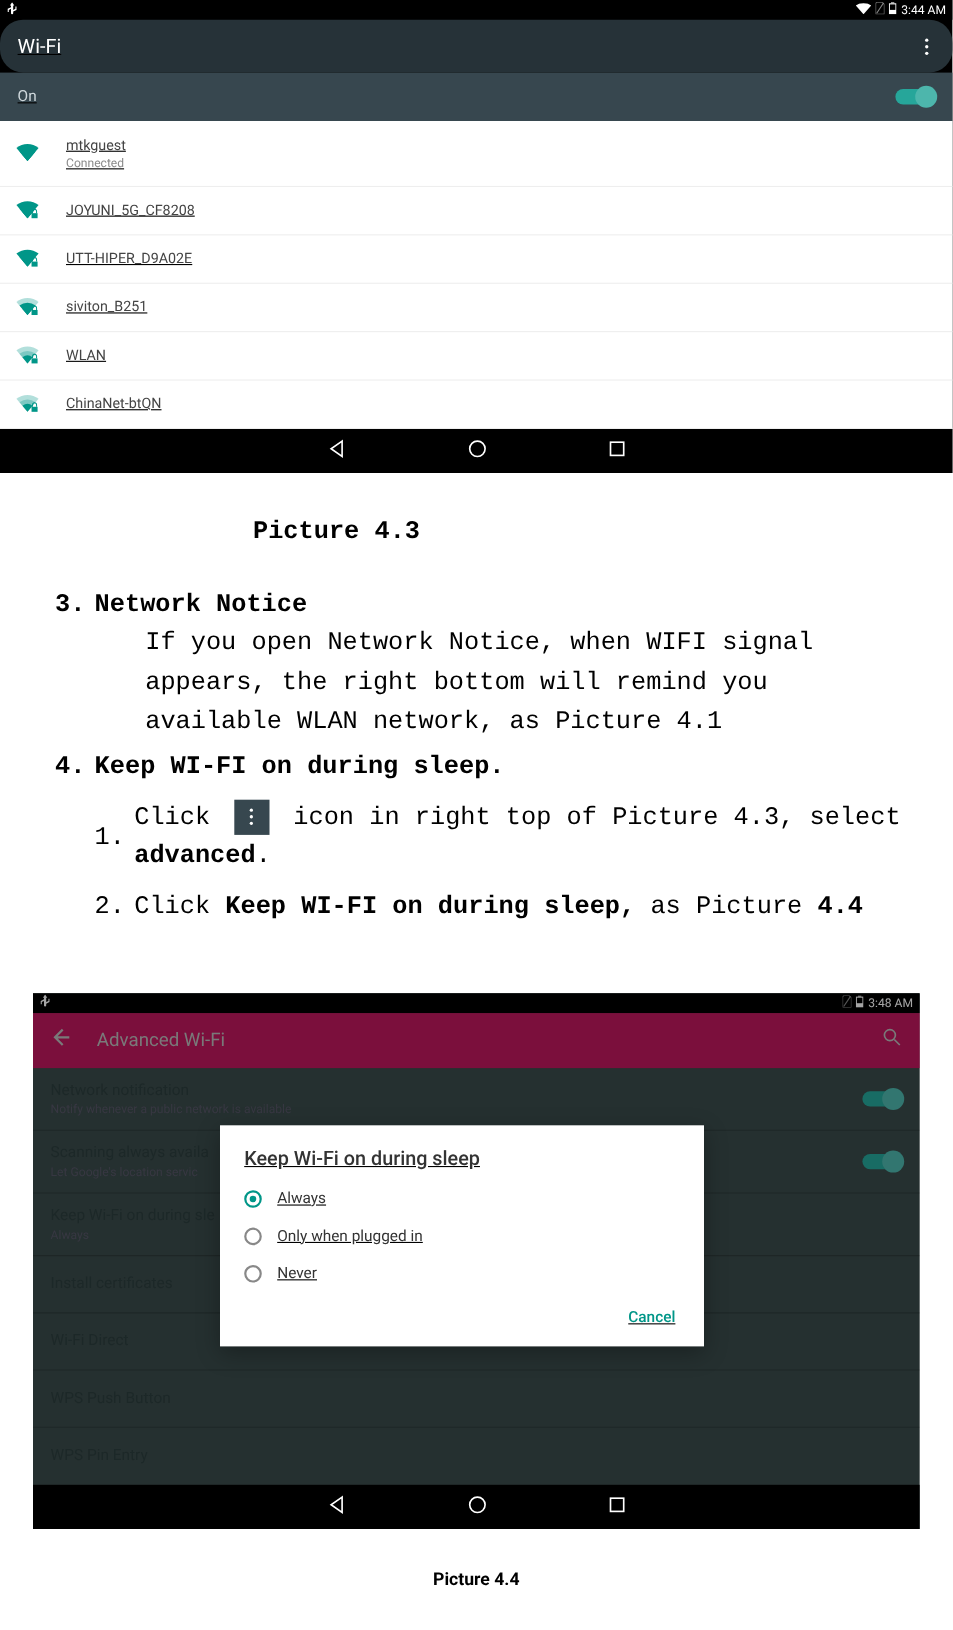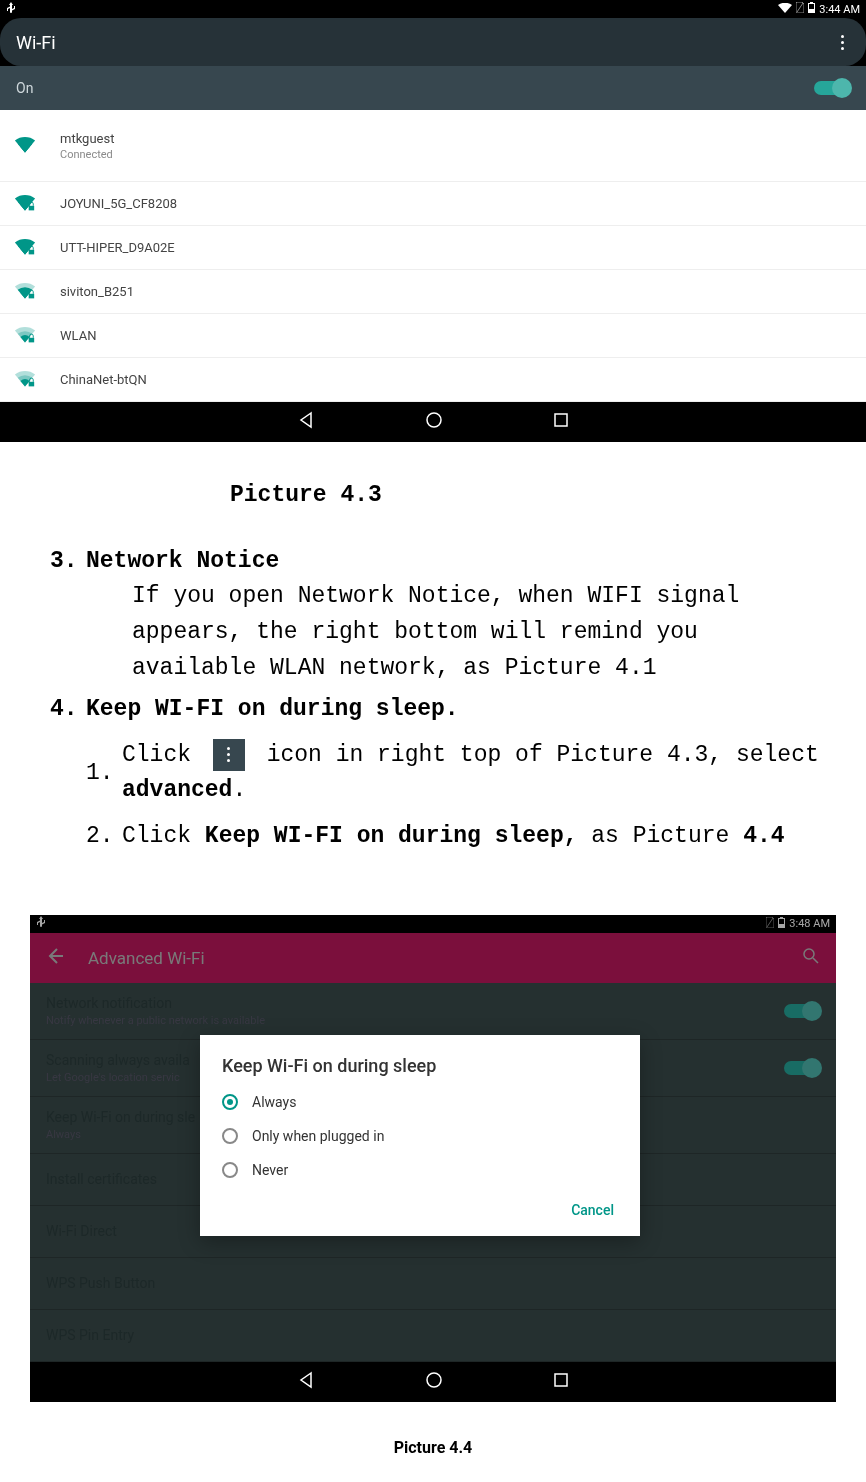--- a/index.html
+++ b/index.html
@@ -1,30 +1,30 @@
 <!DOCTYPE html>
 <html><head>
 <meta charset="utf-8">
 <style>
   * { box-sizing: border-box; margin: 0; padding: 0; }
   body { font-family: Roboto, Arial, sans-serif; width: 866px; background: #fff; color: #000; }
 
   
-  .shot1 { background: #000; }
+  .shot1 { background: #000; text-decoration: underline; }
   .status-bar { height: 18px; background: #000; color: #fff; display: flex; align-items: center; padding: 0 6px; font-size: 11px; justify-content: space-between; }
   .status-left, .status-right { display: flex; align-items: center; gap: 4px; }
   .app-bar { background: #263238; color: #fff; height: 48px; display: flex; align-items: center; justify-content: space-between; padding: 0 16px; font-size: 18px; border-radius: 21px; }
   .dots-vertical { display: flex; flex-direction: column; gap: 3px; padding: 6px; }
   .dots-vertical span { width: 3px; height: 3px; background: #fff; border-radius: 50%; }
   .on-row { background: #37474f; color: #cfd8dc; height: 44px; display: flex; align-items: center; justify-content: space-between; padding: 0 16px; font-size: 14px; }
   .switch { width: 36px; height: 14px; background: #26a69a; border-radius: 7px; position: relative; }
   .switch::after { content: ""; position: absolute; right: -2px; top: -3px; width: 20px; height: 20px; background: #4db6ac; border-radius: 50%; }
   .wifi-list { background: #fff; }
   .wifi-item { display: flex; align-items: center; height: 44px; padding: 0 14px; border-bottom: 1px solid #eee; gap: 24px; font-size: 13px; color: #444; }
-  .wifi-item.tall { height: 72px; }
+  .wifi-item.tall { height: 60px; }
   .wifi-icon { width: 22px; display: flex; justify-content: center; }
   .wifi-texts .sub { font-size: 11px; color: #8a8a8a; margin-top: 2px; }
   .nav-bar { background: #000; height: 40px; display: flex; align-items: center; justify-content: center; gap: 110px; }
   .nav-btn { color: #fff; font-size: 16px; }
 
   
   .doc { padding: 20px 40px 40px 50px; font-family: Liberation Mono, monospace; font-size: 23px; line-height: 1.55; }
   .caption { font-weight: bold; text-align: left; margin: 16px 0 30px 180px; }
   .caption2 { font-weight: bold; text-align: center; margin: 36px 0 40px; }
   .num-list { list-style: none; }
@@ -41,21 +41,21 @@
 
   
   .shot2-wrap { margin: 0 30px; }
   .shot2 { background: #3a4a4a; position: relative; }
   .shot2 .status-bar { background: #000; }
   .app-bar2 { background: #be185d; color: #bbb; height: 50px; display: flex; align-items: center; padding: 0 16px; font-size: 17px; gap: 24px; justify-content: space-between; }
   .app-bar2-left { display: flex; align-items: center; gap: 24px; }
   .scrim { position: absolute; inset: 0; background: rgba(0,0,0,0.35); pointer-events: none; }
   .adv-list .row { padding: 12px 16px; border-bottom: 1px solid rgba(0,0,0,0.2); display: flex; justify-content: space-between; align-items: center; color: #2c3e3e; font-size: 14px; min-height: 52px; position: relative; }
   .adv-list .row .t2 { font-size: 11px; color: #556; margin-top: 3px; }
-  .dialog { position: absolute; left: 170px; top: 120px; width: 440px; background: #fff; box-shadow: 0 6px 20px rgba(0,0,0,0.3); padding: 20px 22px 12px; z-index: 2; }
+  .dialog { position: absolute; left: 170px; top: 120px; width: 440px; background: #fff; box-shadow: 0 6px 20px rgba(0,0,0,0.3); padding: 20px 22px 12px; z-index: 2; text-decoration: underline; }
   .dialog-title { font-size: 18px; color: #333; margin-bottom: 18px; font-weight: 500; }
   .radio-row { display: flex; align-items: center; gap: 14px; font-size: 14px; color: #333; margin-bottom: 18px; }
   .radio { width: 16px; height: 16px; border: 2px solid #888; border-radius: 50%; position: relative; }
   .radio.sel { border-color: #009688; }
   .radio.sel::after { content: ""; position: absolute; inset: 3px; background: #009688; border-radius: 50%; }
   .dialog-actions { text-align: right; color: #009688; font-size: 14px; font-weight: 500; padding: 6px 4px; }
   .shot2 .nav-bar { position: relative; z-index: 3; }
 </style>
 </head>
 <body>

